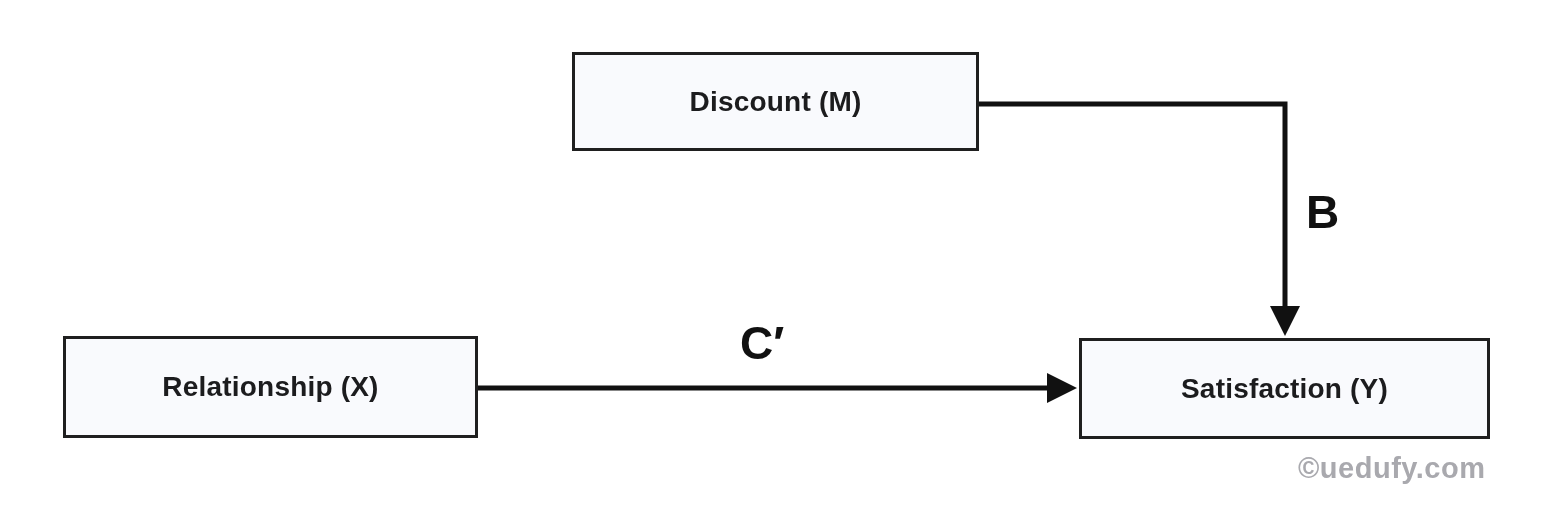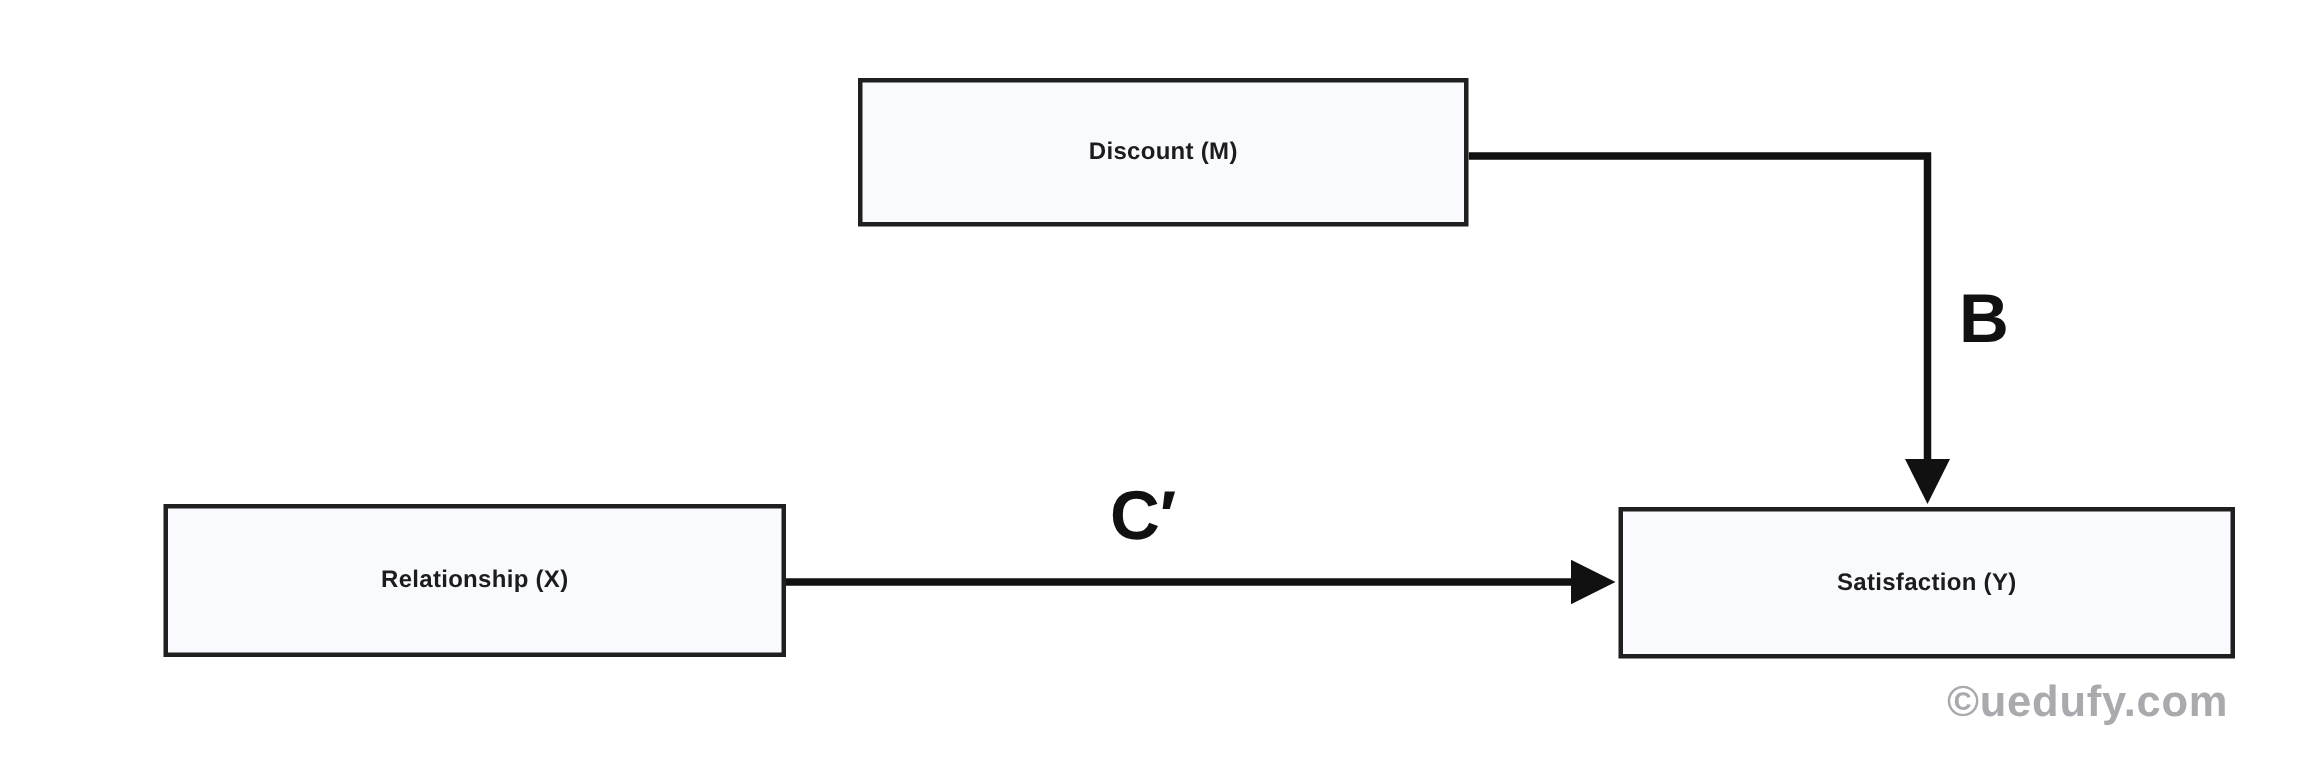--- a/index.html
+++ b/index.html
@@ -25,26 +25,26 @@
   }
   .node {
     position: absolute;
     box-sizing: border-box;
     background: #f9fafd;
     border: 3px solid #1f1f1f;
     display: flex;
     align-items: center;
     justify-content: center;
     font-weight: 700;
-    font-size: 16px;
+    font-size: 28px;
     color: #1c1c1e;
     letter-spacing: 0.2px;
   }
   .node-discount     { left: 572px; top: 52px;  width: 407px; height: 99px; }
-  .node-relationship { left: 63px;  top: 336px; width: 415px; height: 102px; margin-left: 46px; }
+  .node-relationship { left: 63px;  top: 336px; width: 415px; height: 102px; }
   .node-satisfaction { left: 1079px; top: 338px; width: 411px; height: 101px; }
 
   .edge-label {
     position: absolute;
     font-weight: 700;
     font-size: 46px;
     color: #111111;
     line-height: 1;
   }
   .edge-label-b       { left: 1306px; top: 189px; }

